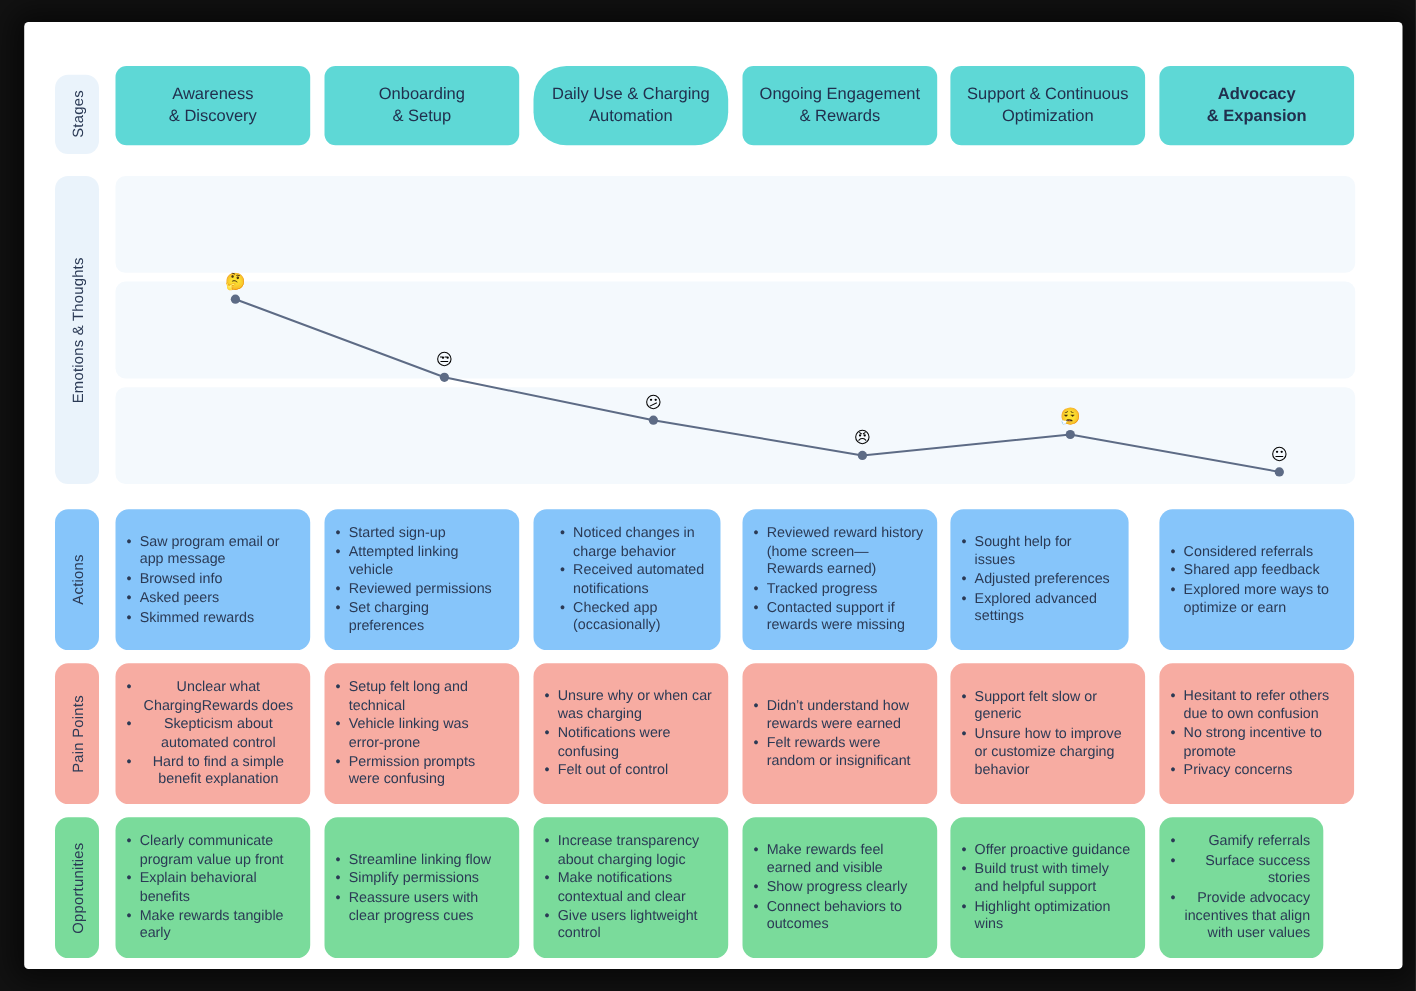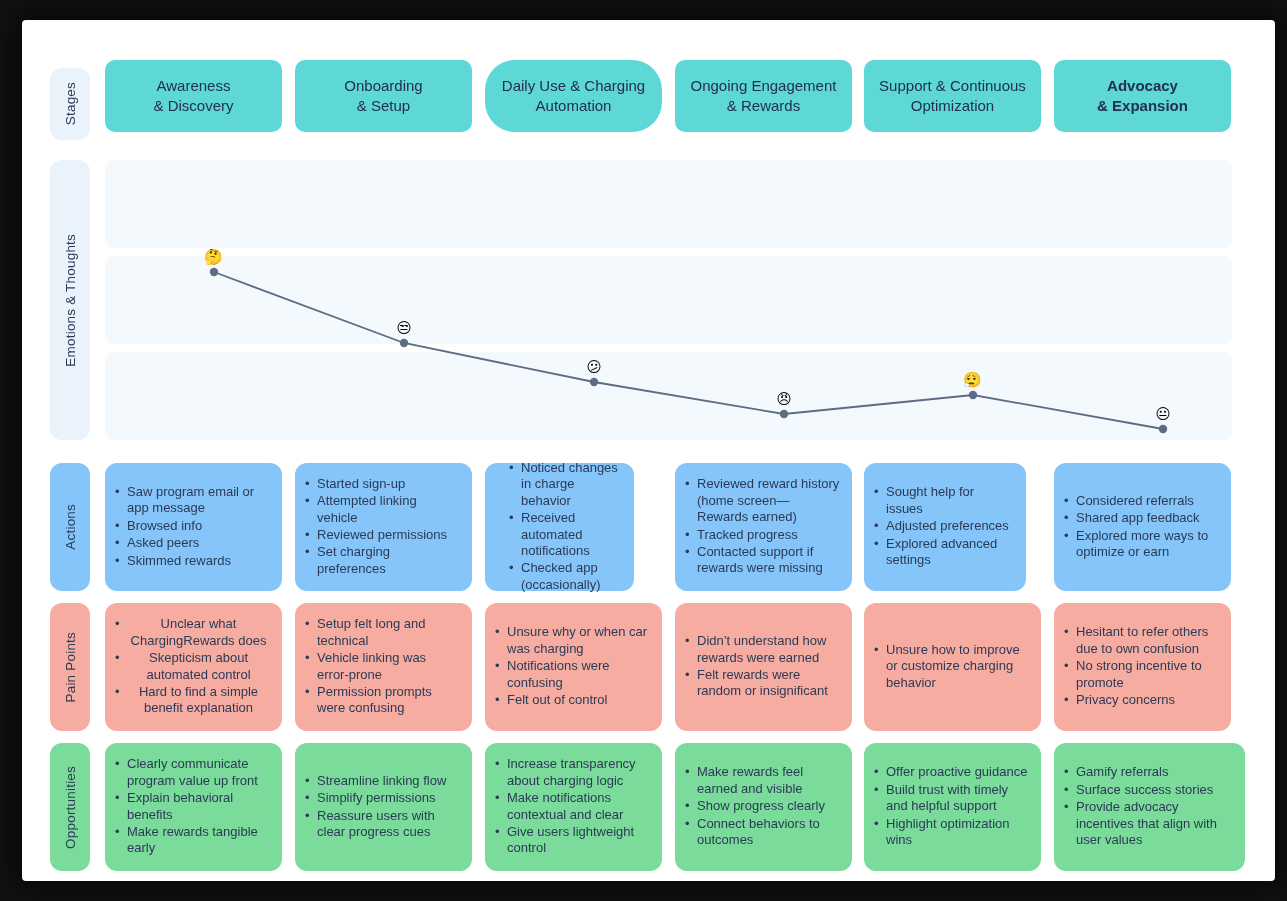--- a/index.html
+++ b/index.html
@@ -160,21 +160,21 @@
             </ul>
           </div>
           <div class="cell act-cell" style="left: 273px; width: 177px;">
             <ul>
               <li>Started sign-up</li>
               <li>Attempted linking vehicle</li>
               <li>Reviewed permissions</li>
               <li>Set charging preferences</li>
             </ul>
           </div>
-          <div class="cell act-cell" style="left: 463px; width: 149px; padding-left: 24px;">
+          <div class="cell act-cell" style="left: 463px; width: 170px; padding-left: 24px;">
             <ul>
               <li>Noticed changes in charge behavior</li>
               <li>Received automated notifications</li>
               <li>Checked app (occasionally)</li>
             </ul>
           </div>
           <div class="cell act-cell" style="left: 653px; width: 177px;">
             <ul>
               <li>Reviewed reward history (home screen—Rewards earned)</li>
               <li>Tracked progress</li>
@@ -223,20 +223,21 @@
             </ul>
           </div>
           <div class="cell pain-cell" style="left: 653px; width: 177px;">
             <ul>
               <li>Didn’t understand how rewards were earned</li>
               <li>Felt rewards were random or insignificant</li>
             </ul>
           </div>
           <div class="cell pain-cell" style="left: 842px; width: 177px;">
             <ul>
+              <li>Support felt slow or generic</li>
               <li>Unsure how to improve or customize charging behavior</li>
             </ul>
           </div>
           <div class="cell pain-cell" style="left: 1032px; width: 177px;">
             <ul>
               <li>Hesitant to refer others due to own confusion</li>
               <li>No strong incentive to promote</li>
               <li>Privacy concerns</li>
             </ul>
           </div>
@@ -274,21 +275,21 @@
               <li>Connect behaviors to outcomes</li>
             </ul>
           </div>
           <div class="cell opp-cell" style="left: 842px; width: 177px;">
             <ul>
               <li>Offer proactive guidance</li>
               <li>Build trust with timely and helpful support</li>
               <li>Highlight optimization wins</li>
             </ul>
           </div>
-          <div class="cell opp-cell" style="left: 1032px; width: 191px;">
+          <div class="cell opp-cell" style="left: 1032px; width: 149px; text-align: right;">
             <ul>
               <li>Gamify referrals</li>
               <li>Surface success stories</li>
               <li>Provide advocacy incentives that align with user values</li>
             </ul>
           </div>
         </div>
 
     </div>
   </div>

